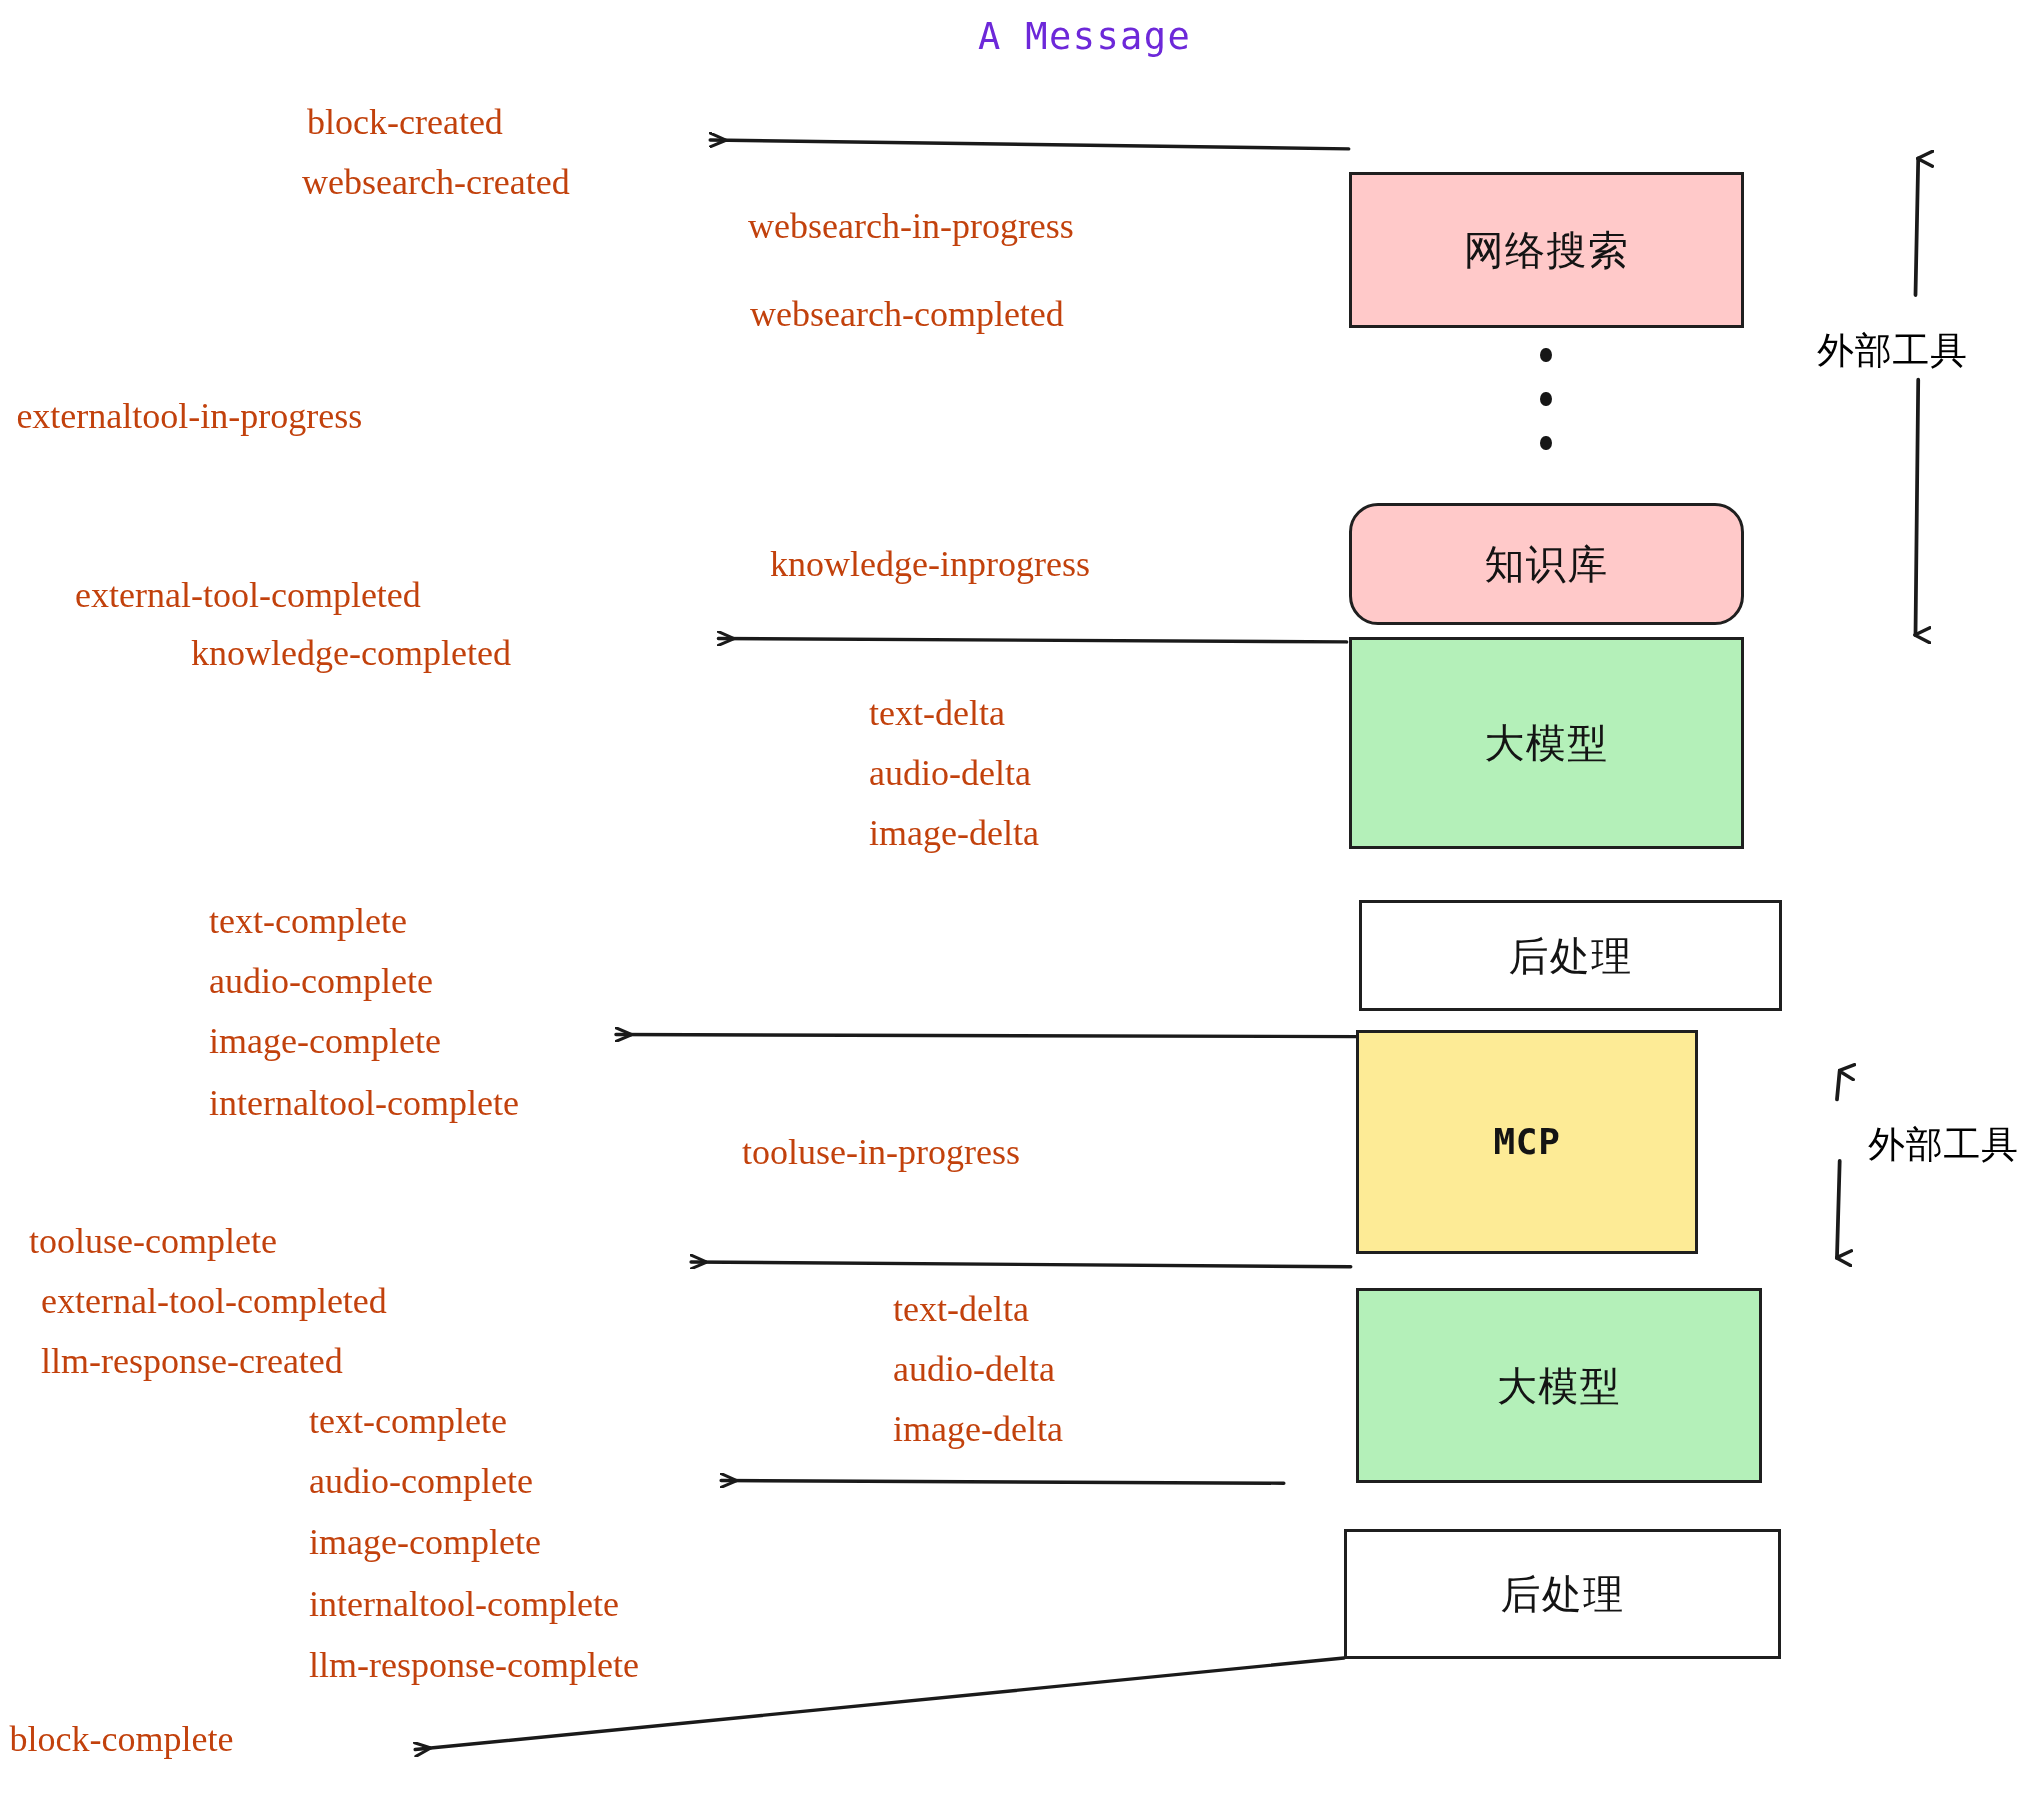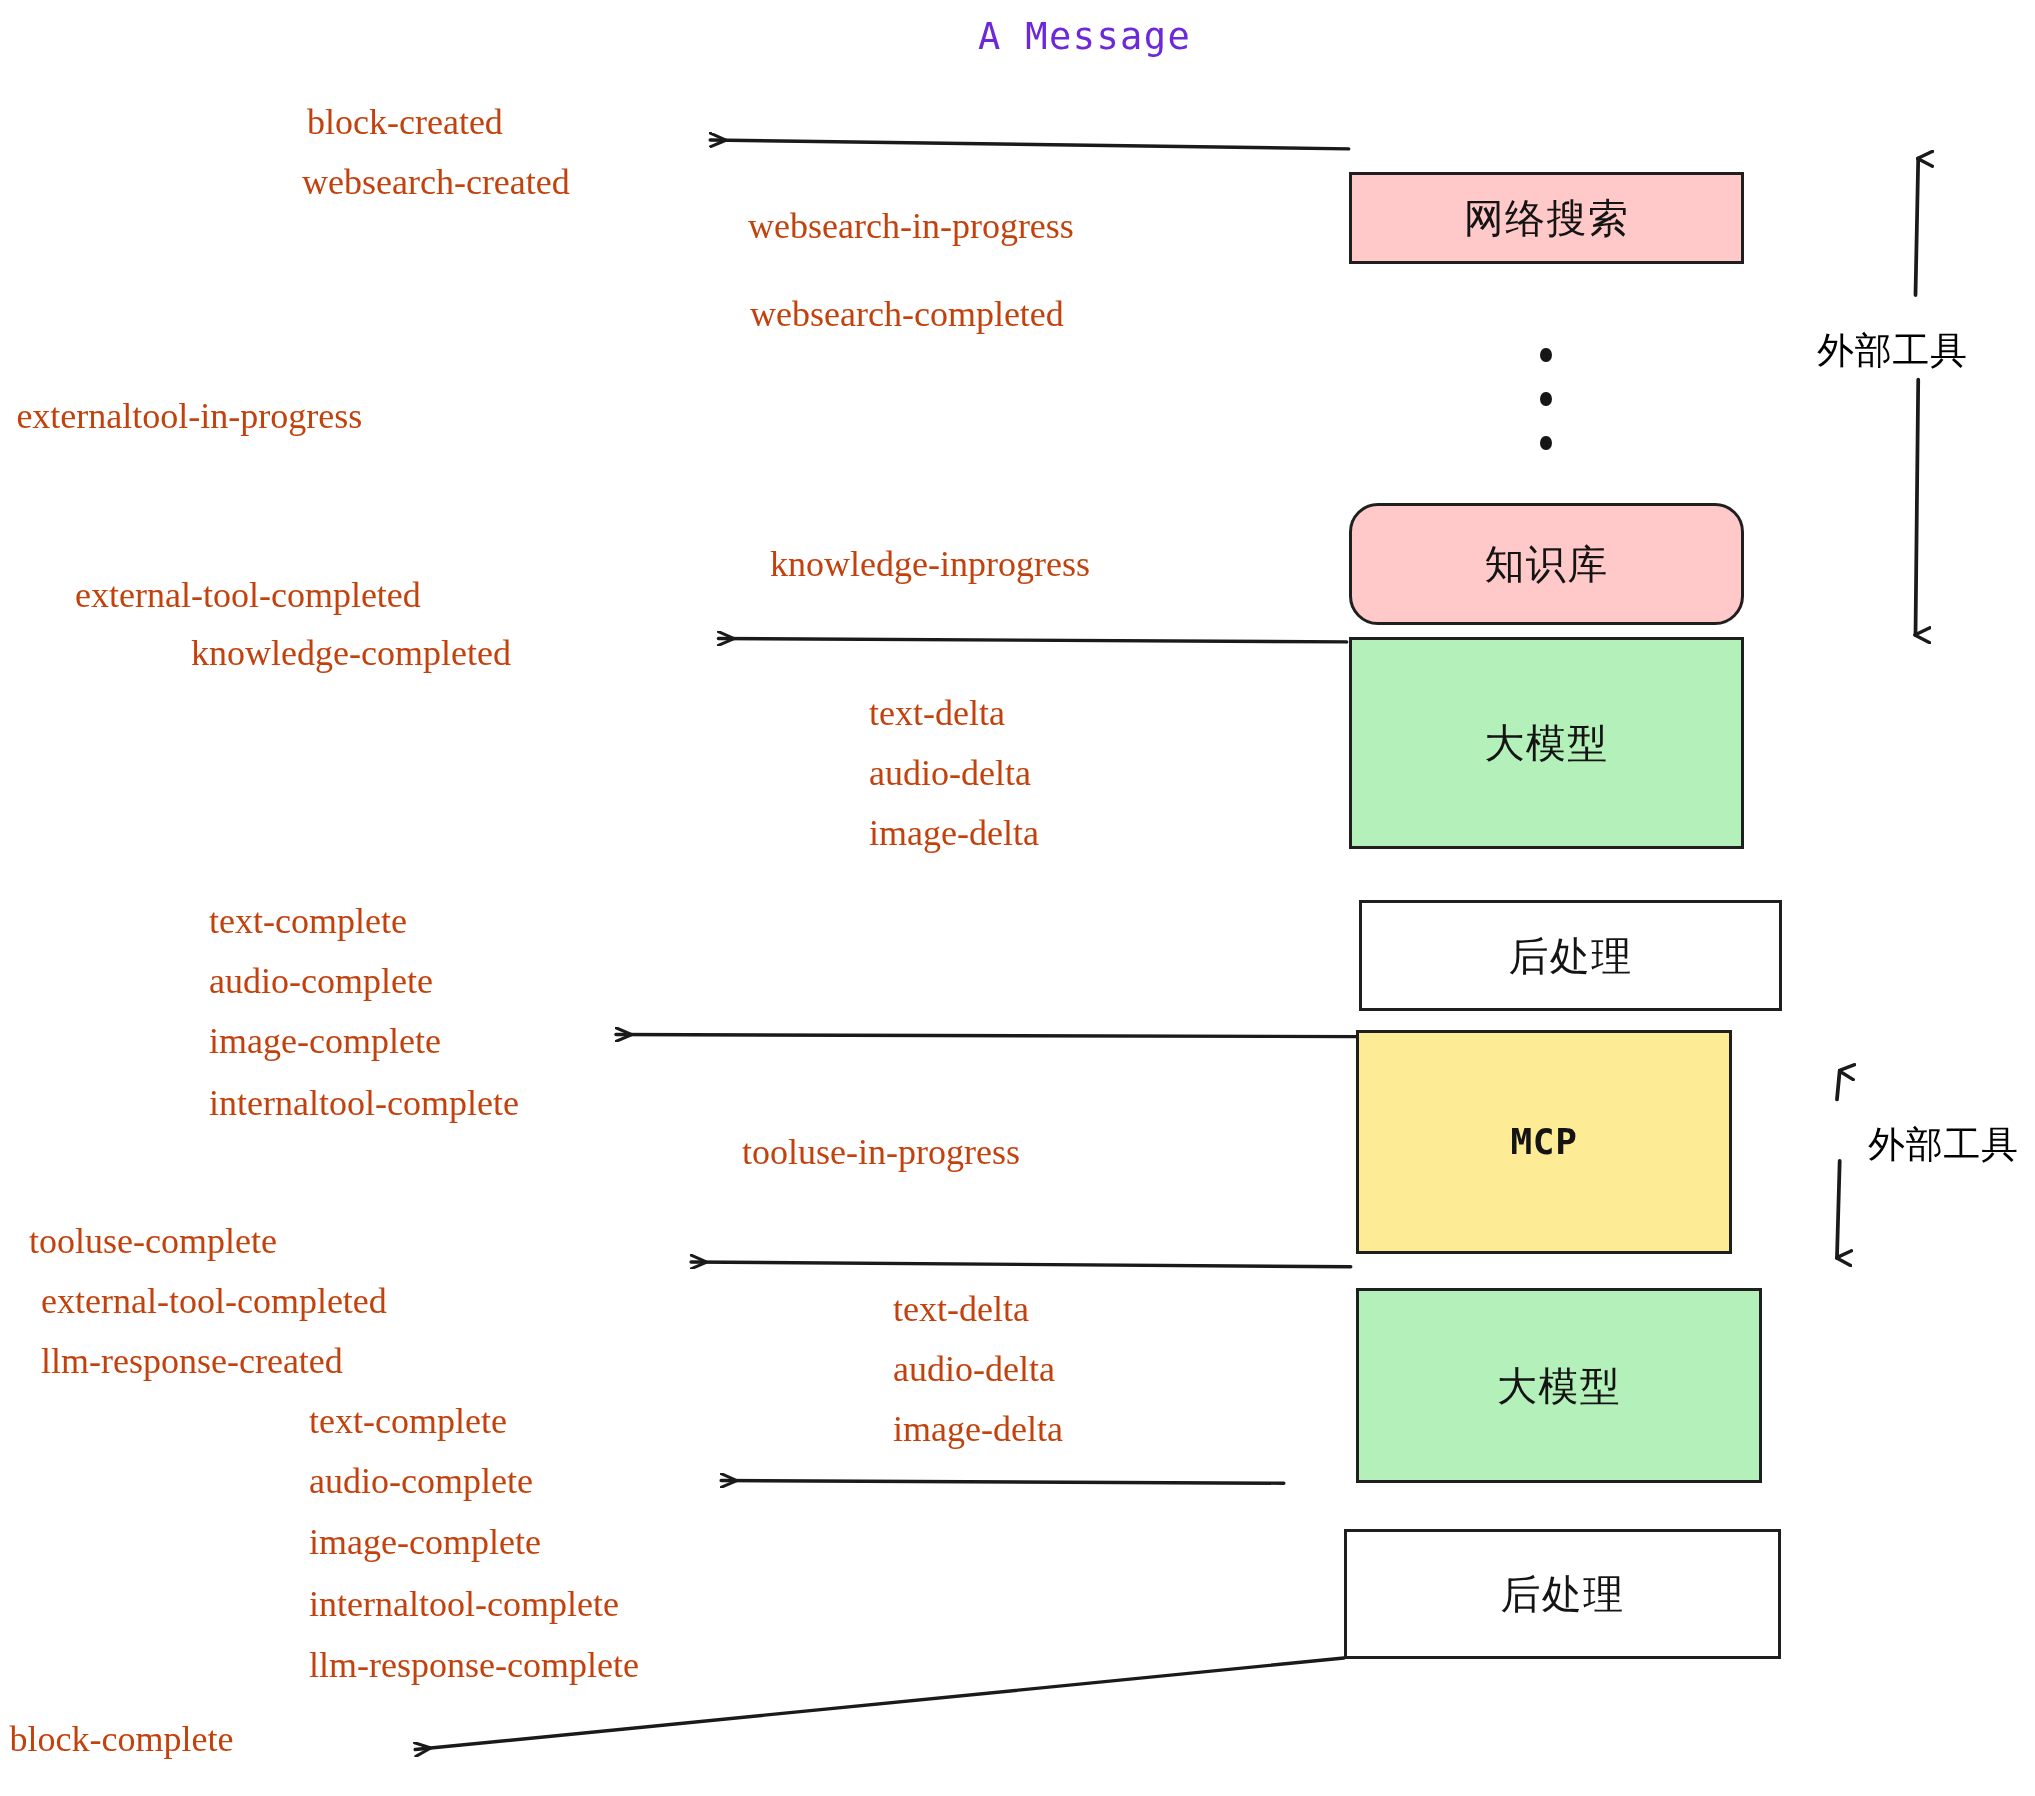--- a/index.html
+++ b/index.html
@@ -127,33 +127,33 @@
       </g>
     <g id="bracket-paths" stroke="#1a1a1a" stroke-width="5.5" fill="none" stroke-linecap="round">
         <line x1="2805" y1="432" x2="2809" y2="232" marker-end="url(#ahup)"></line>
         <line x1="2809" y1="556" x2="2805" y2="930" marker-end="url(#ahdn)"></line>
         <line x1="2690" y1="1610" x2="2694" y2="1568" marker-end="url(#ahup)"></line>
         <line x1="2694" y1="1700" x2="2690" y2="1842" marker-end="url(#ahdn)"></line>
       </g>
   </svg>
 
   <div id="boxes">
-      <div class="box" style="left: 1349px; top: 172px; width: 395px; height: 92px; background: rgb(255, 201, 201);">
+      <div class="box" style="left: 1349px; top: 172px; width: 395px; height: 156px; background: rgb(255, 201, 201);">
         <span class="box-label">网络搜索</span>
       </div>
       <div class="box" style="left: 1349px; top: 503px; width: 395px; height: 122px; background: rgb(255, 201, 201); border-radius: 29px;">
         <span class="box-label">知识库</span>
       </div>
       <div class="box" style="left: 1349px; top: 637px; width: 395px; height: 212px; background: rgb(180, 240, 185);">
         <span class="box-label">大模型</span>
       </div>
       <div class="box" style="left: 1359px; top: 900px; width: 423px; height: 111px; background: rgb(255, 255, 255);">
         <span class="box-label">后处理</span>
       </div>
-      <div class="box mcp" style="left: 1356px; top: 1030px; width: 376px; height: 224px; background: rgb(253, 235, 150); justify-content: center;">
+      <div class="box mcp" style="left: 1356px; top: 1030px; width: 342px; height: 224px; background: rgb(253, 235, 150); justify-content: center;">
         <span class="box-label">MCP</span>
       </div>
       <div class="box" style="left: 1356px; top: 1288px; width: 406px; height: 195px; background: rgb(180, 240, 185);">
         <span class="box-label">大模型</span>
       </div>
       <div class="box" style="left: 1344px; top: 1529px; width: 437px; height: 130px; background: rgb(255, 255, 255);">
         <span class="box-label">后处理</span>
       </div>
     </div>
 

